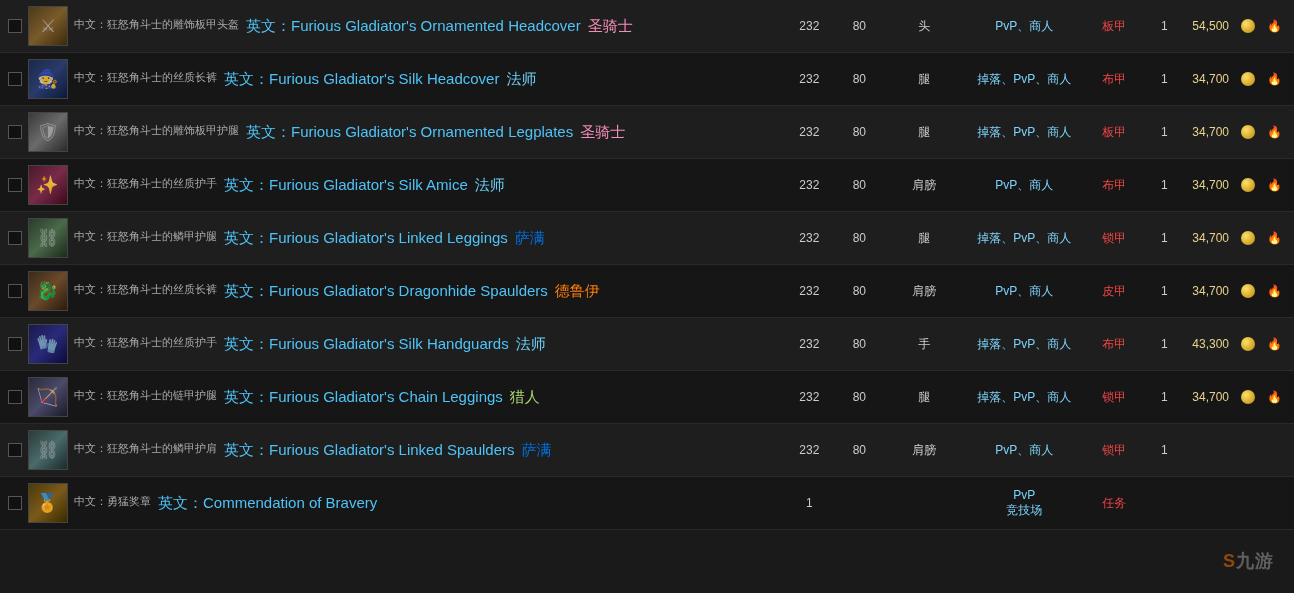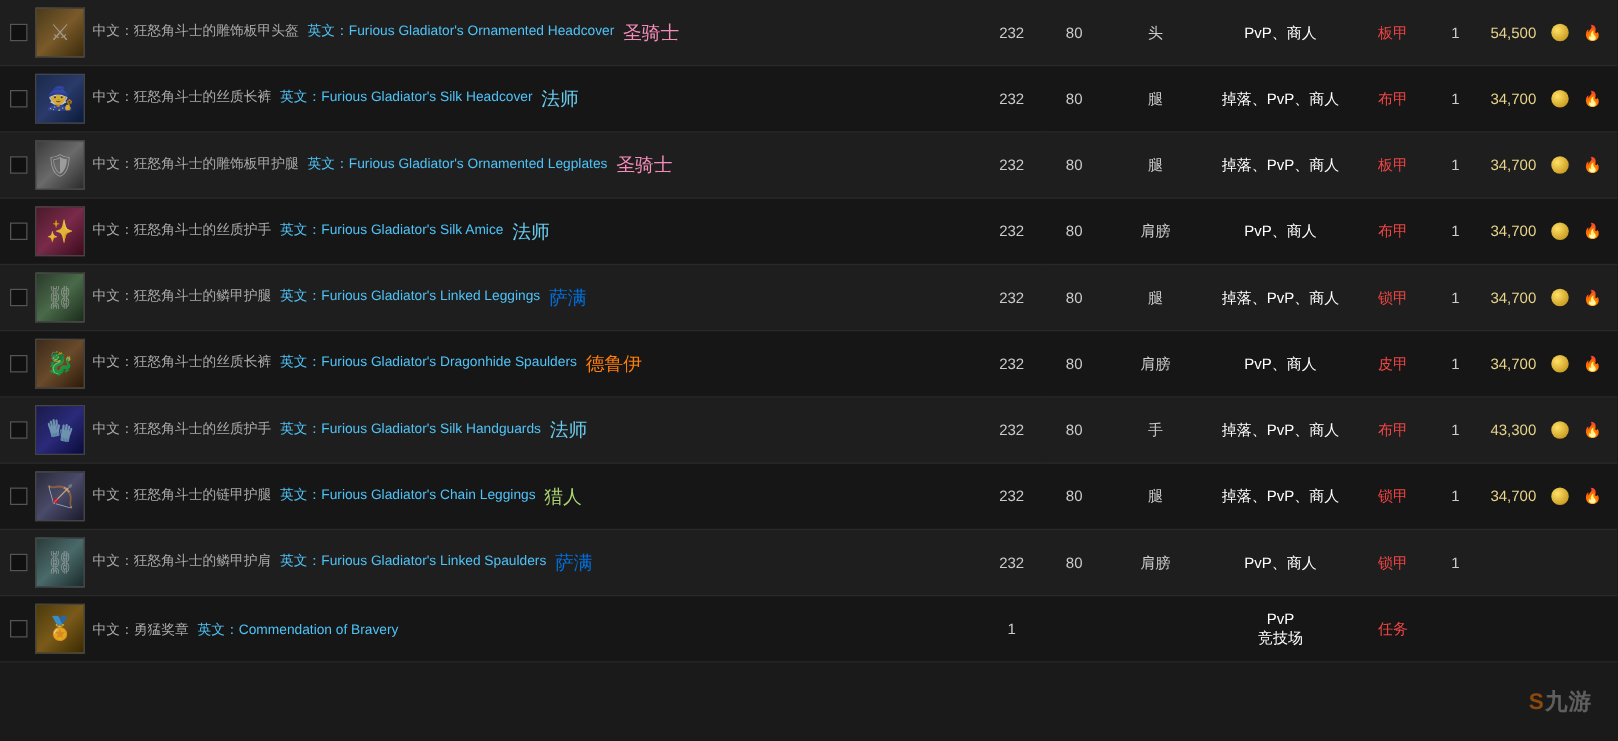--- a/index.html
+++ b/index.html
@@ -62,29 +62,29 @@
       display: flex;
       flex-direction: row;
       gap: 7px;
     }
     .item-cn {
       color: #aaa;
       font-size: 11px;
     }
     .item-en {
       color: #4fc3f7;
-      font-size: 11px;
+      font-size: 15px;
     }
     .item-class {
       font-size: 15px;
     }
     .col-ilvl { width: 50px; color: #ccc; }
     .col-level { width: 50px; color: #ccc; }
     .col-slot { width: 80px; color: #ccc; }
-    .col-source { width: 120px; color: #ffffff; }
+    .col-source { width: 120px; color: #7dd3fc; }
     .col-type { width: 60px; color: #ef4444; }
     .col-count { width: 40px; color: #ccc; }
     .col-price { width: 90px; color: #ccc; text-align: right; padding-right: 12px; }
     .price-cell {
       display: flex;
       align-items: center;
       justify-content: flex-end;
       gap: 12px;
       color: #e8d48b;
     }

